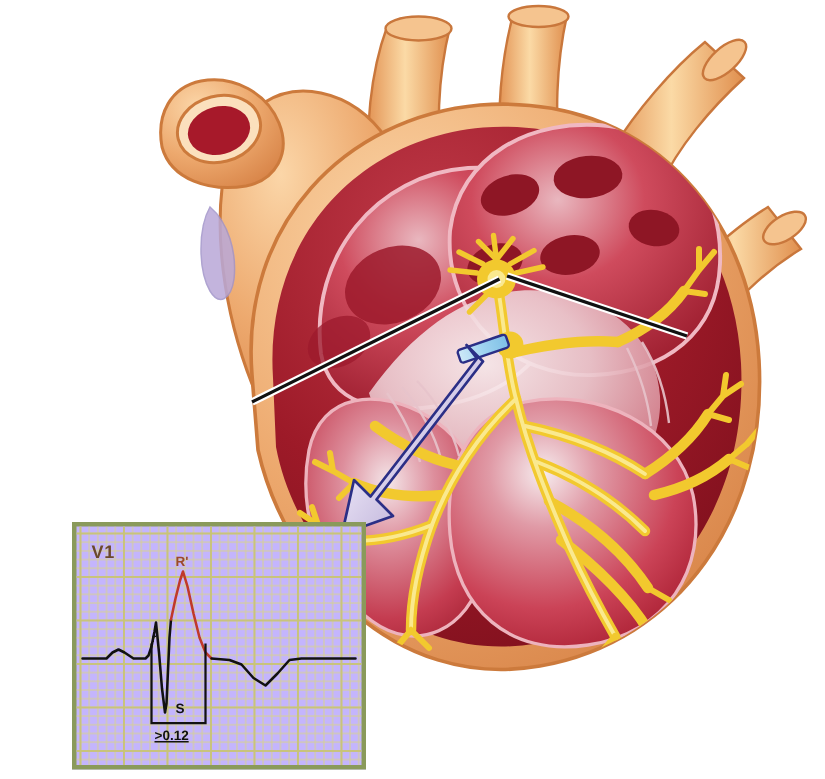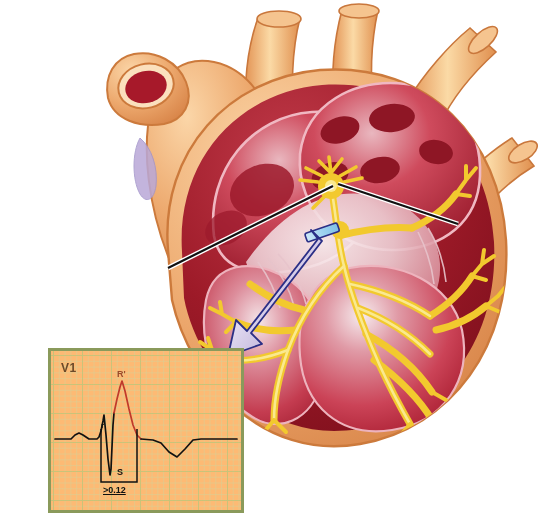--- a/index.html
+++ b/index.html
@@ -5,21 +5,21 @@
   html,body{margin:0;padding:0;background:#ffffff;}
   body{width:550px;height:519px;position:relative;overflow:hidden;
        font-family:"Liberation Sans",sans-serif;}
   #stage{position:absolute;inset:0;width:550px;height:519px;}
   svg.layer{position:absolute;left:0;top:0;width:550px;height:519px;}
 
   
   #ecg-panel{
     position:absolute;left:48px;top:348px;width:196px;height:165px;
     border:3px solid #8a9a5b;
-    background:#fdba74;
+    background:#c4b5fd;
     box-sizing:border-box;
     overflow:hidden;
   }
   #ecg-grid{position:absolute;inset:0;
     background-image:
       linear-gradient(to right, rgba(200,195,120,.95) 1px, transparent 1px),
       linear-gradient(to bottom, rgba(200,195,120,.95) 1px, transparent 1px),
       linear-gradient(to right, rgba(214,208,150,.55) 1px, transparent 1px),
       linear-gradient(to bottom, rgba(214,208,150,.55) 1px, transparent 1px);
     background-size:29px 29px,29px 29px,5.8px 5.8px,5.8px 5.8px;

